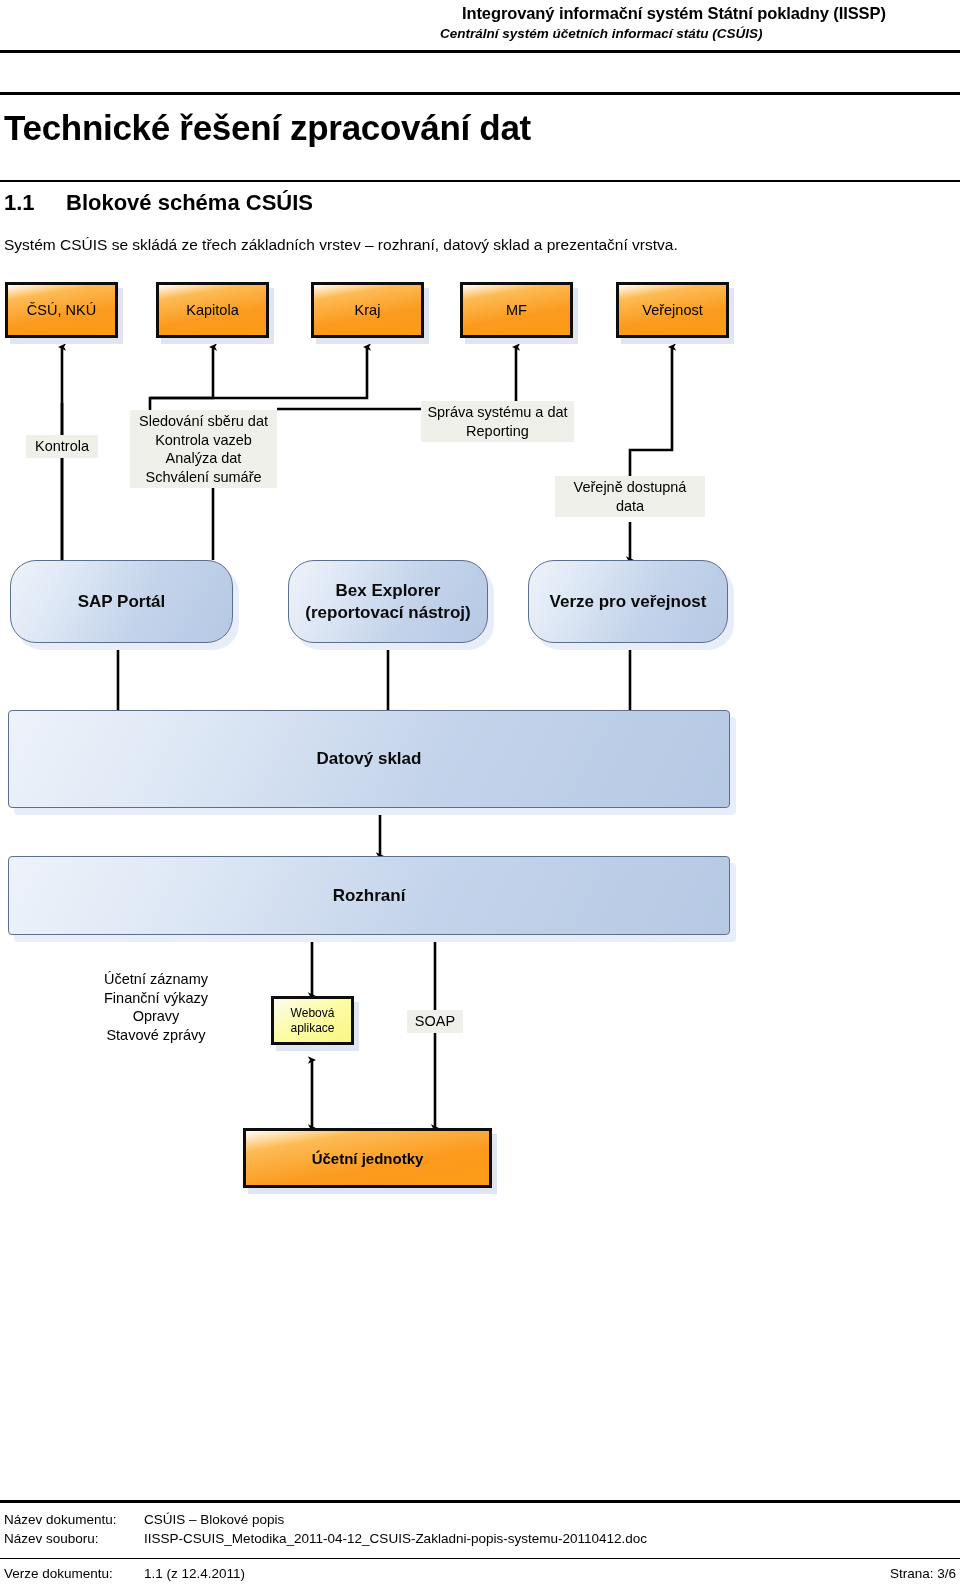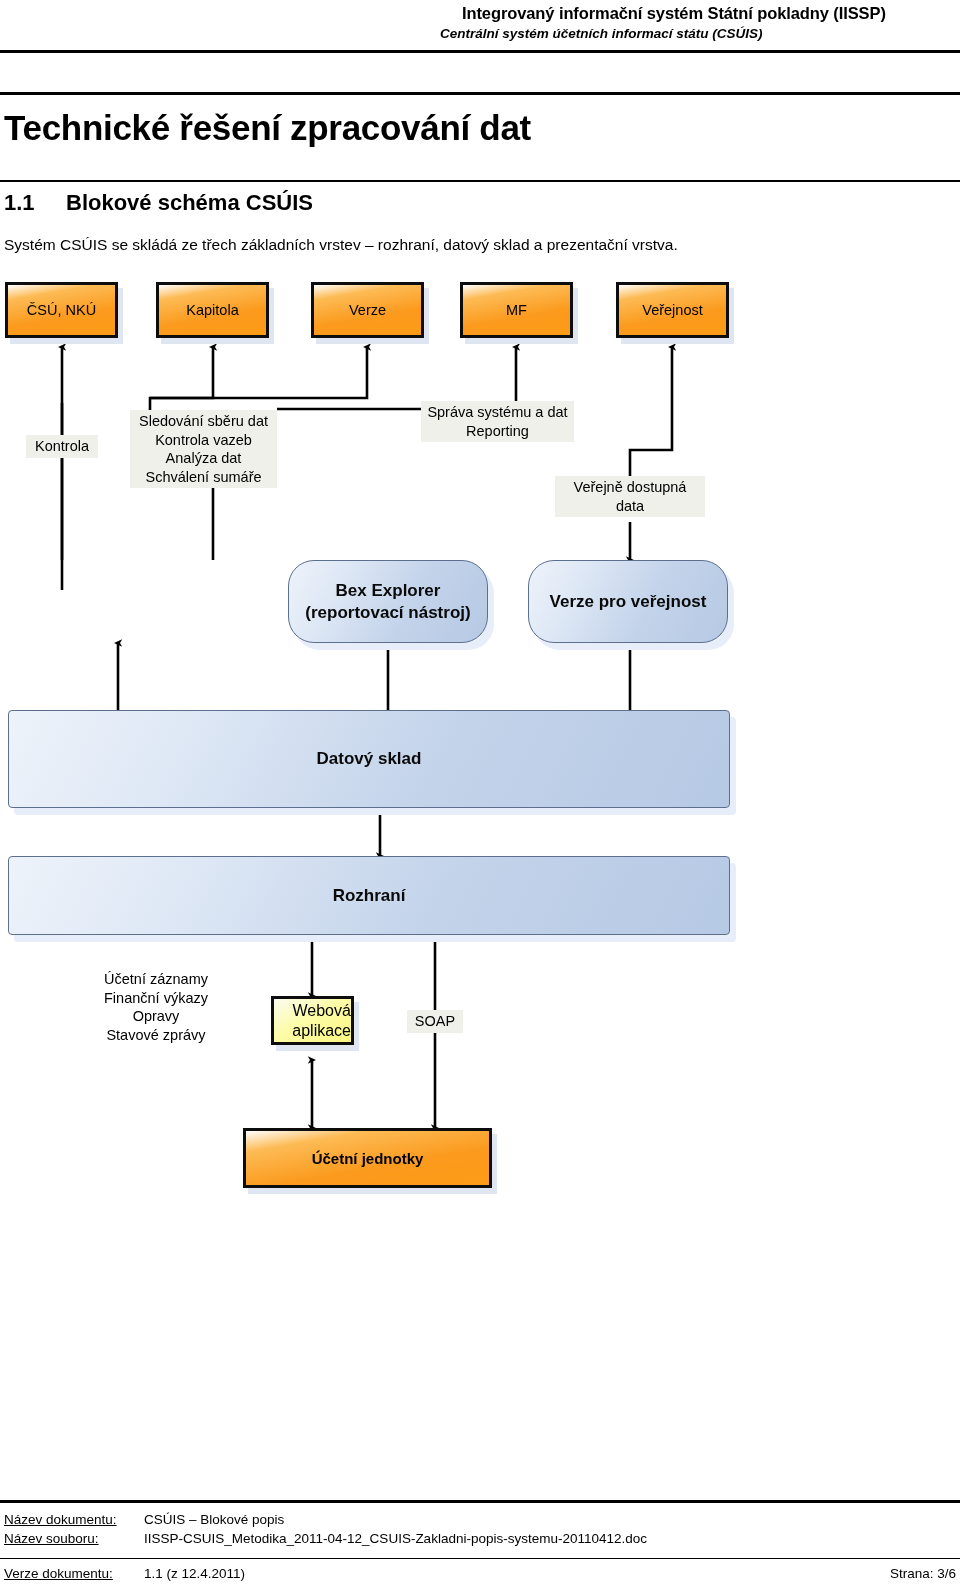--- a/index.html
+++ b/index.html
@@ -73,23 +73,23 @@
     color:#000;
   }
   .obox.bold{ font-weight:bold; font-size:15px; }
 
   
   .ybox{
     position:absolute;
     border:3px solid #0d0d0d;
     background:linear-gradient(150deg,#fbfbf0 0%,#fdfca8 45%,#faf681 100%);
     box-shadow:5px 6px 0 0 #dfe6f2;
-    display:flex; align-items:center; justify-content:flex-end;
+    display:flex; align-items:center; justify-content:center;
     text-align:center; line-height:1.25;
-    font-size:16px;
+    font-size:12px;
   }
 
   
   .bbox{
     position:absolute;
     border:1px solid #5c6f8c;
     border-radius:26px;
     background:linear-gradient(118deg,#eef3fa 0%,#dde7f5 26%,#c3d3ea 60%,#b6c9e4 100%);
     box-shadow:6px 7px 0 0 #e7eefa;
     display:flex; align-items:center; justify-content:center;
@@ -112,21 +112,21 @@
   
   #doc-footer{
     position:absolute; left:0; top:1500px; width:960px; height:88px;
   }
   #doc-footer .ft-rule{
     position:absolute; left:0; top:0; width:960px; height:3px; background:#000;
   }
   #doc-footer .ft-row{
     position:absolute; font-size:13.5px; white-space:nowrap;
   }
-  #doc-footer .ft-lbl{ display:inline-block; width:140px;text-decoration:underline; }
+  #doc-footer .ft-lbl{ display:inline-block; width:140px; }
   #doc-footer .r1{ left:4px; top:12px; }
   #doc-footer .r2{ left:4px; top:31px; }
   #doc-footer .r3{ left:4px; top:66px; }
   #doc-footer .r4{ right:4px; top:66px; }
   #doc-footer .ft-rule-bottom{
     position:absolute; left:0; top:58px; width:960px; height:1px; background:#000;
   }
 </style>
 </head>
 <body>
@@ -191,21 +191,21 @@
     </g>
   </svg>
 
   <div class="obox" style="left:5px;  top:12px; width:113px; height:56px;">
     <span>ČSÚ, NKÚ</span>
   </div>
   <div class="obox" style="left:156px; top:12px; width:113px; height:56px;">
     <span>Kapitola</span>
   </div>
   <div class="obox" style="left:311px; top:12px; width:113px; height:56px;">
-    <span>Verze</span>
+    <span>Kraj</span>
   </div>
   <div class="obox" style="left:460px; top:12px; width:113px; height:56px;">
     <span>MF</span>
   </div>
   <div class="obox" style="left:616px; top:12px; width:113px; height:56px;">
     <span>Veřejnost</span>
   </div>
 
   <div class="tlabel" style="left:26px; top:165px; width:72px; padding:2px 4px;">Kontrola</div>
 
@@ -213,20 +213,23 @@
 Kontrola vazeb
 Analýza dat
 Schválení sumáře</div>
 
   <div class="tlabel" style="left:421px; top:131px; width:153px; padding:2px 4px;">Správa systému a dat
 Reporting</div>
 
   <div class="tlabel" style="left:555px; top:206px; width:150px; padding:2px 4px;">Veřejně dostupná
 data</div>
 
+  <div class="bbox" style="left:10px; top:290px; width:223px; height:83px;">
+    <span style="white-space:pre-line;">SAP Portál</span>
+  </div>
   <div class="bbox" style="left:288px; top:290px; width:200px; height:83px;">
     <span style="white-space:pre-line;">Bex Explorer
 (reportovací nástroj)</span>
   </div>
   <div class="bbox" style="left:528px; top:290px; width:200px; height:83px;">
     <span style="white-space:pre-line;">Verze pro veřejnost</span>
   </div>
 
   <div class="bbox small-r" style="left:8px; top:440px; width:722px; height:98px;">
     <span>Datový sklad</span>

